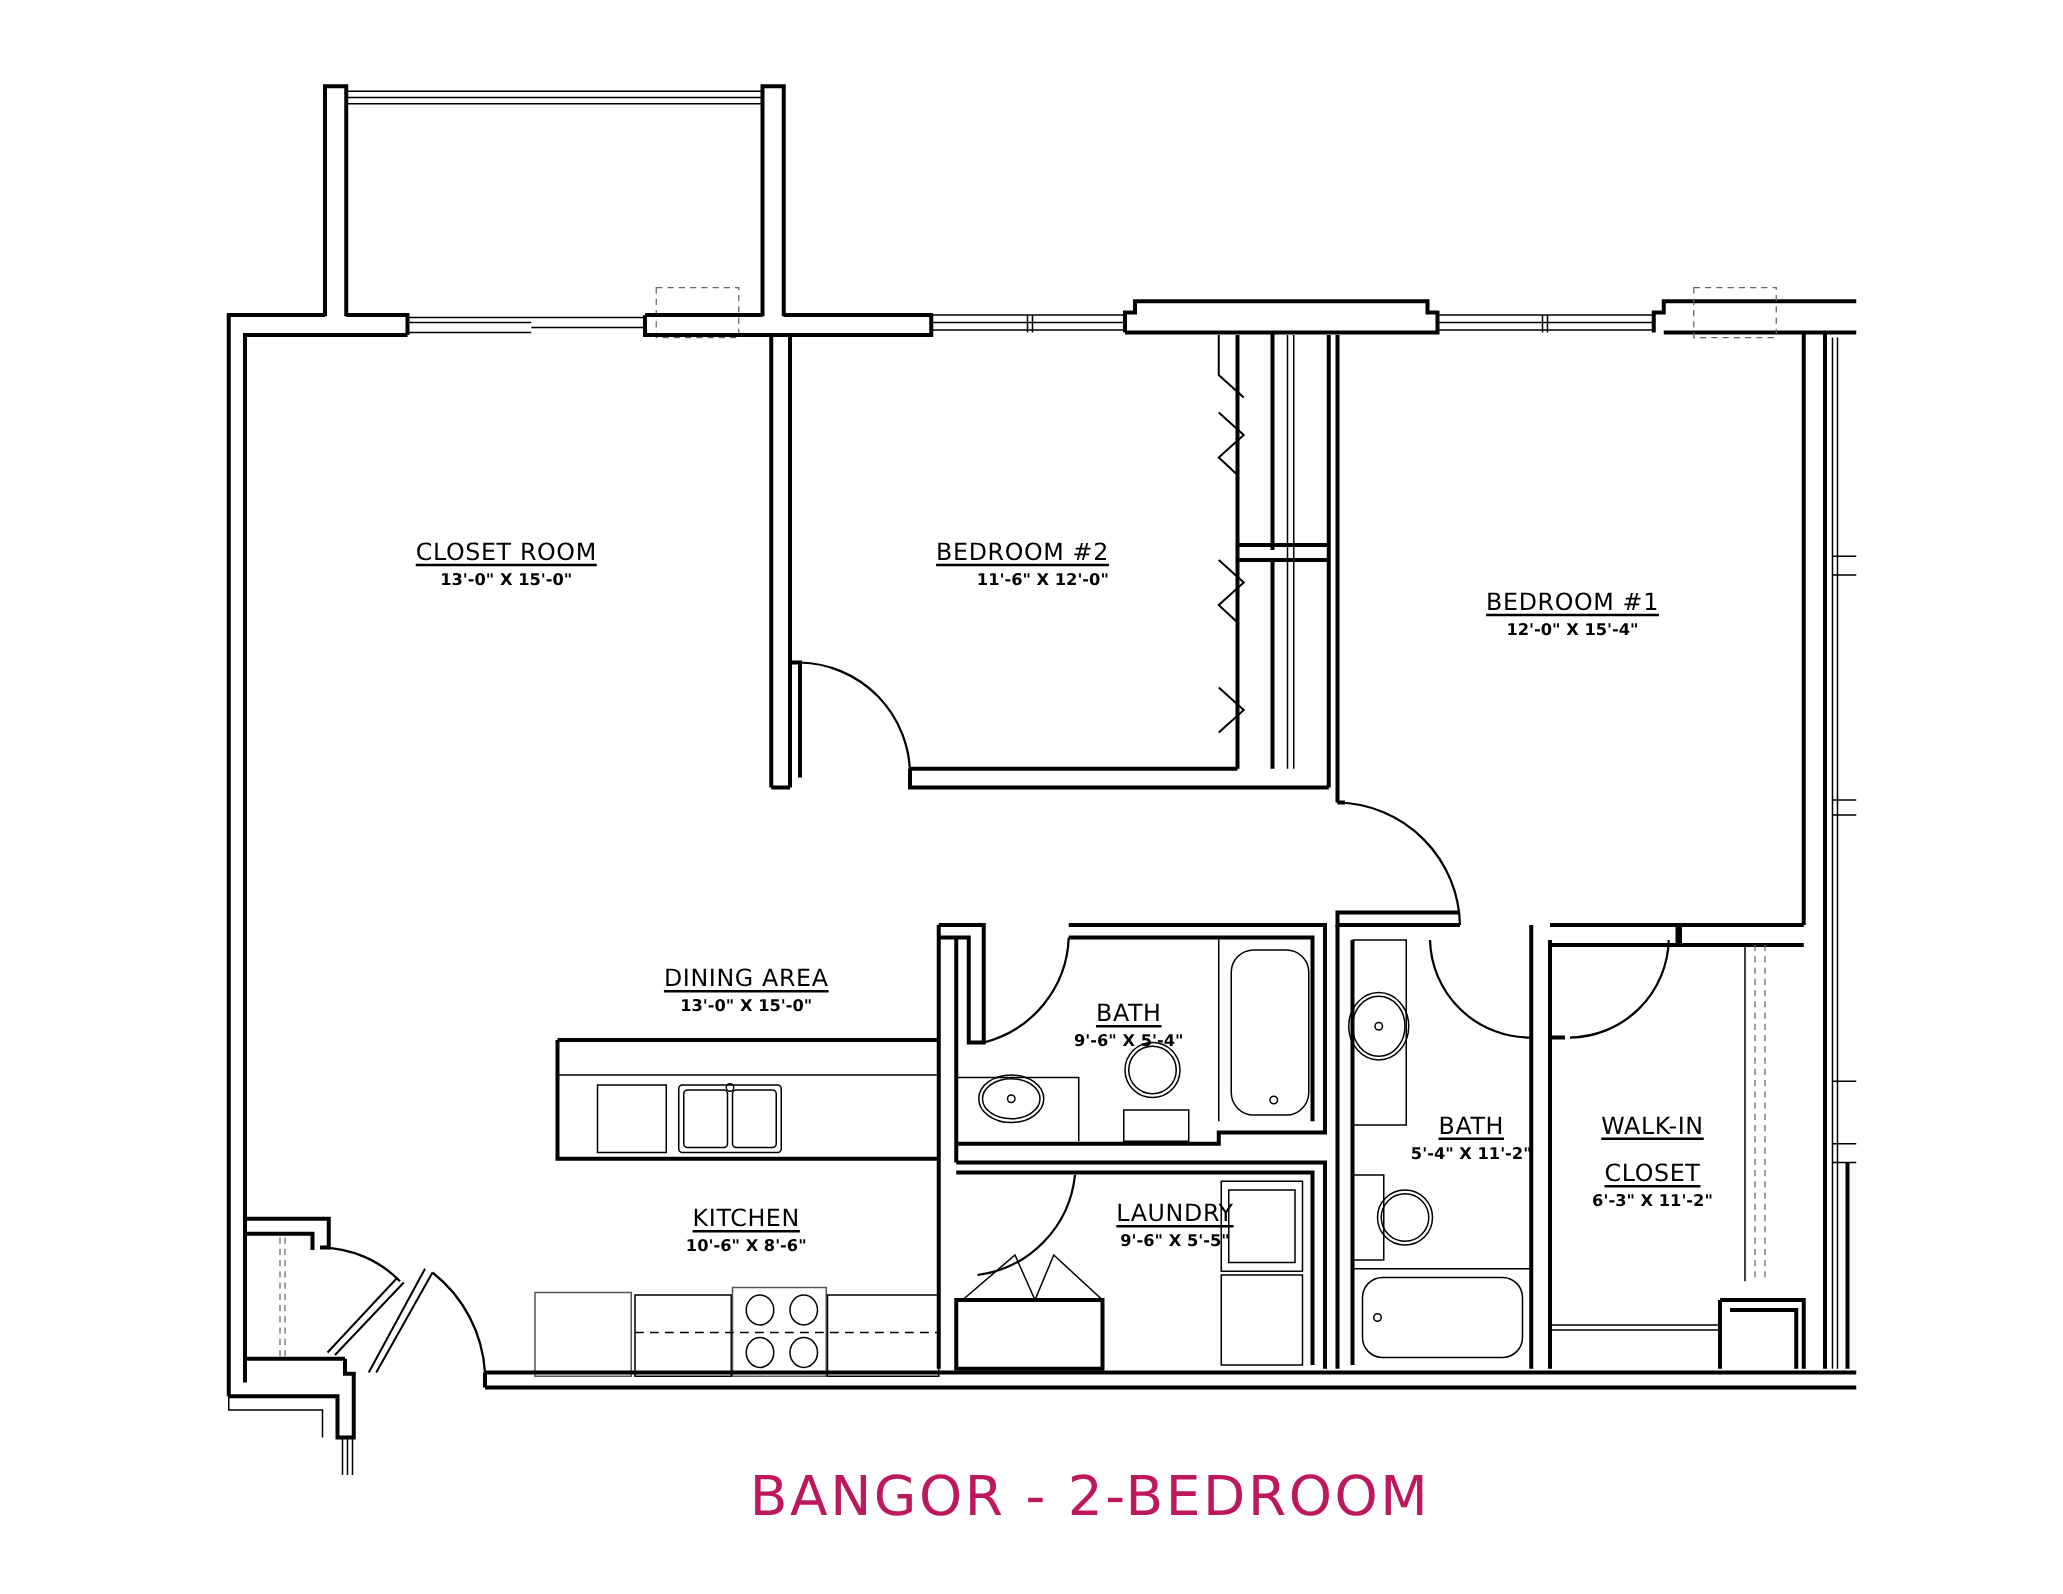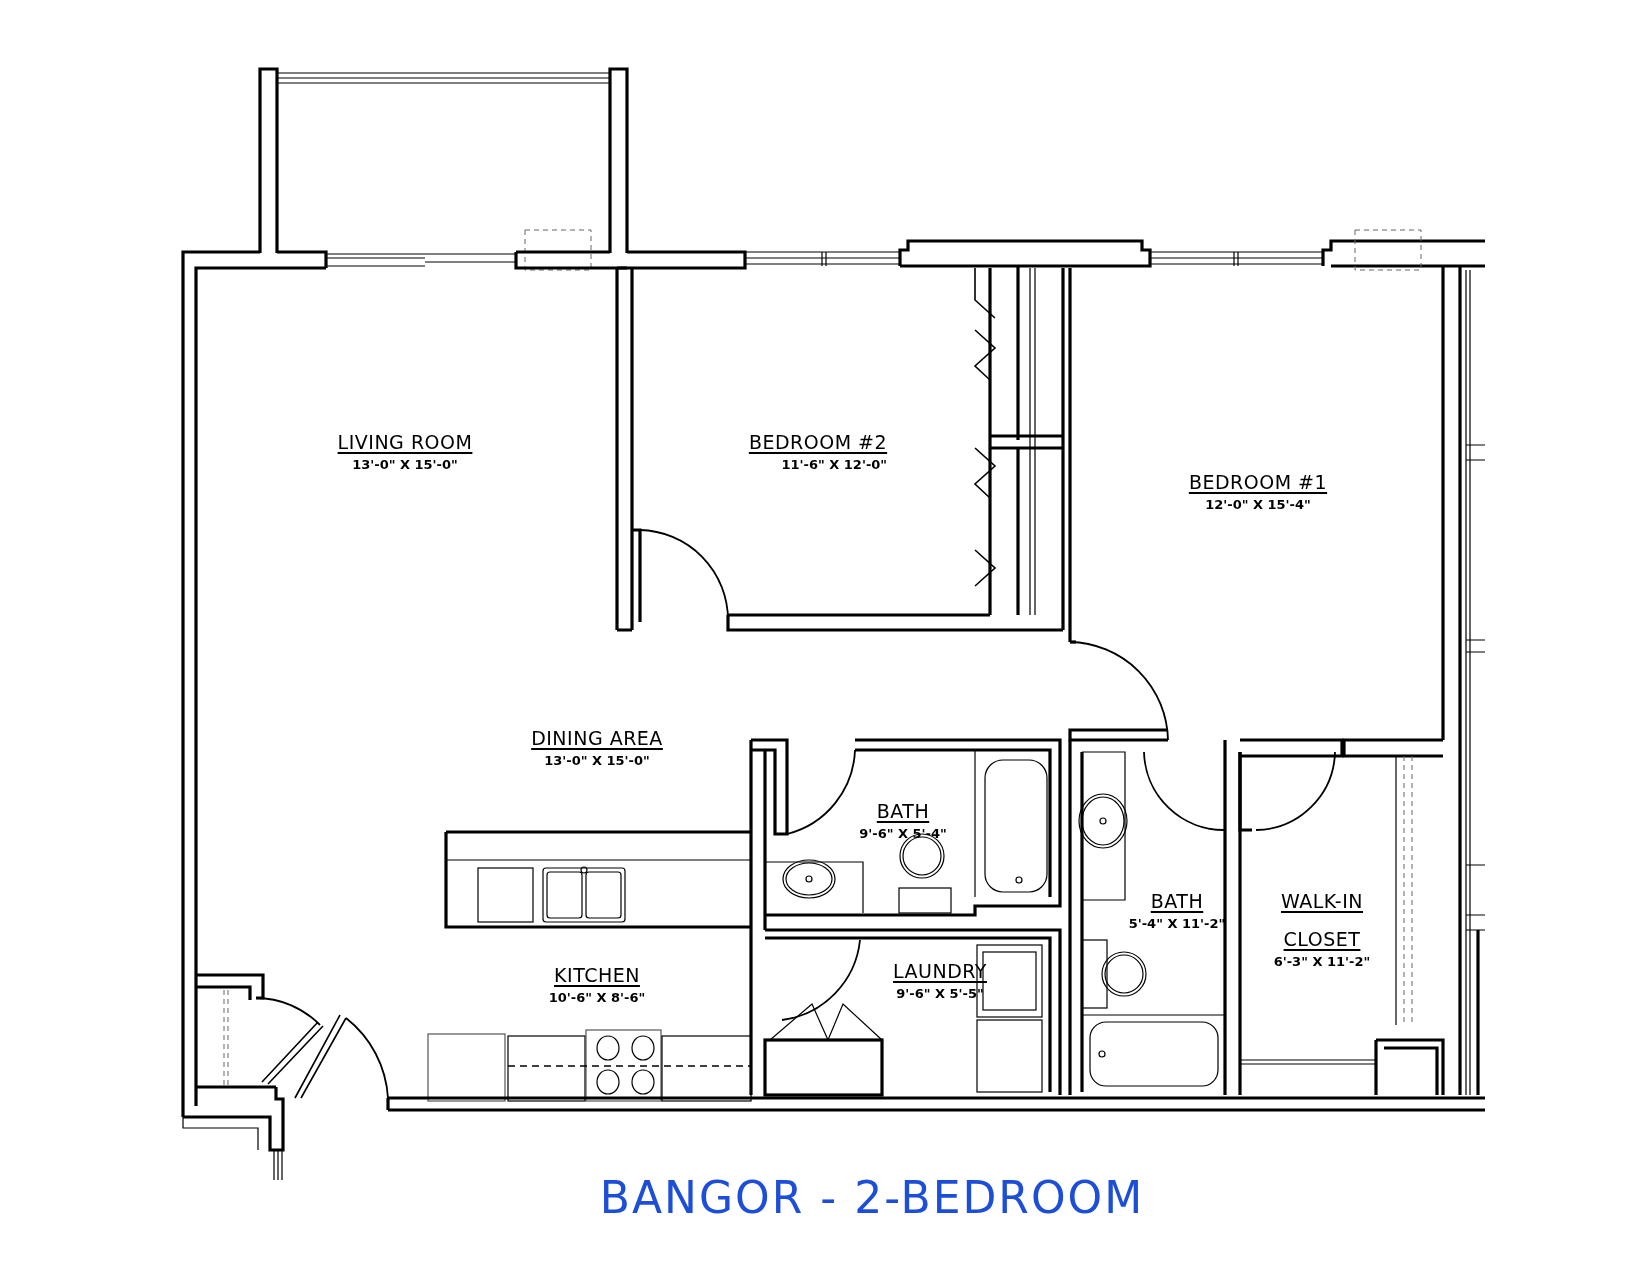--- a/index.html
+++ b/index.html
@@ -8,21 +8,21 @@
   .w { fill:none; stroke:#000; stroke-width:3.2; stroke-linejoin:miter; }
   .wt { fill:none; stroke:#000; stroke-width:1.6; }
   .th { fill:none; stroke:#000; stroke-width:1.2; }
   .gr { fill:none; stroke:#555; stroke-width:1.2; }
   .ds { fill:none; stroke:#000; stroke-width:1.3; stroke-dasharray:7 5; }
   .dsg { fill:none; stroke:#666; stroke-width:1; stroke-dasharray:5 4; }
   .arc { fill:none; stroke:#000; stroke-width:1.8; }
   .room-label { position:absolute; text-align:center; transform:translateX(-50%); white-space:nowrap; color:#000; }
   .room-name { font-family:"DejaVu Sans", sans-serif; font-size:19px; letter-spacing:0.5px; text-decoration:underline; text-decoration-thickness:2px; text-underline-offset:3px; display:block; line-height:22px; }
   .room-dim { font-family:"DejaVu Sans", sans-serif; font-size:13px; font-weight:bold; display:block; line-height:20px; margin-top:2px; }
-  .title { position:absolute; left:572px; top:1172px; width:600px; text-align:center; font-family:"DejaVu Sans", sans-serif; font-size:44px; letter-spacing:2px; color:#1d4ed8; }
+  .title { position:absolute; left:572px; top:1172px; width:600px; text-align:center; font-family:"DejaVu Sans", sans-serif; font-size:44px; letter-spacing:2px; color:#be185d; }
 </style>
 </head>
 <body>
 
 <svg class="plan" viewBox="0 0 1650 1275" xmlns="http://www.w3.org/2000/svg">
 
   <g>
     <path class="w" d="M260 253 V69 H277 V253"></path>
     <path class="w" d="M610 253 V69 H627 V253"></path>
     <path class="th" d="M277 73 H610 M277 78 H610 M277 83 H610"></path>
@@ -165,32 +165,32 @@
     <path class="wt" d="M262 1082 L318 1022 M268 1084 L323 1026"></path>
     <path class="wt" d="M295 1098 L340 1015 M301 1098 L346 1018"></path>
     <path class="arc" d="M346 1018 A110 110 0 0 1 388 1098"></path>
     <path class="w" d="M388 1098 H1485 M388 1110 H1485 M388 1098 V1110"></path>
     <path class="th" d="M274 1150 V1180 M278 1150 V1180 M282 1150 V1180"></path>
     <path class="th" d="M183 1117 V1128 H258 V1150"></path>
   </g>
 </svg>
 
 <div class="room-label" style="left:405px; top:431px;">
-  <span class="room-name">LIVING ROOM</span>
+  <span class="room-name">CLOSET ROOM</span>
   <span class="room-dim">13'-0" X 15'-0"</span>
 </div>
 <div class="room-label" style="left:818px; top:431px;text-align:right;">
   <span class="room-name">BEDROOM #2</span>
   <span class="room-dim">11'-6" X 12'-0"</span>
 </div>
 <div class="room-label" style="left:1258px; top:431px;margin-top:40px;">
   <span class="room-name">BEDROOM #1</span>
   <span class="room-dim">12'-0" X 15'-4"</span>
 </div>
-<div class="room-label" style="left:597px; top:727px;">
+<div class="room-label" style="left:597px; top:772px;">
   <span class="room-name">DINING AREA</span>
   <span class="room-dim">13'-0" X 15'-0"</span>
 </div>
 <div class="room-label" style="left:903px; top:800px;">
   <span class="room-name">BATH</span>
   <span class="room-dim">9'-6" X 5'-4"</span>
 </div>
 <div class="room-label" style="left:1177px; top:890px;">
   <span class="room-name">BATH</span>
   <span class="room-dim">5'-4" X 11'-2"</span>

